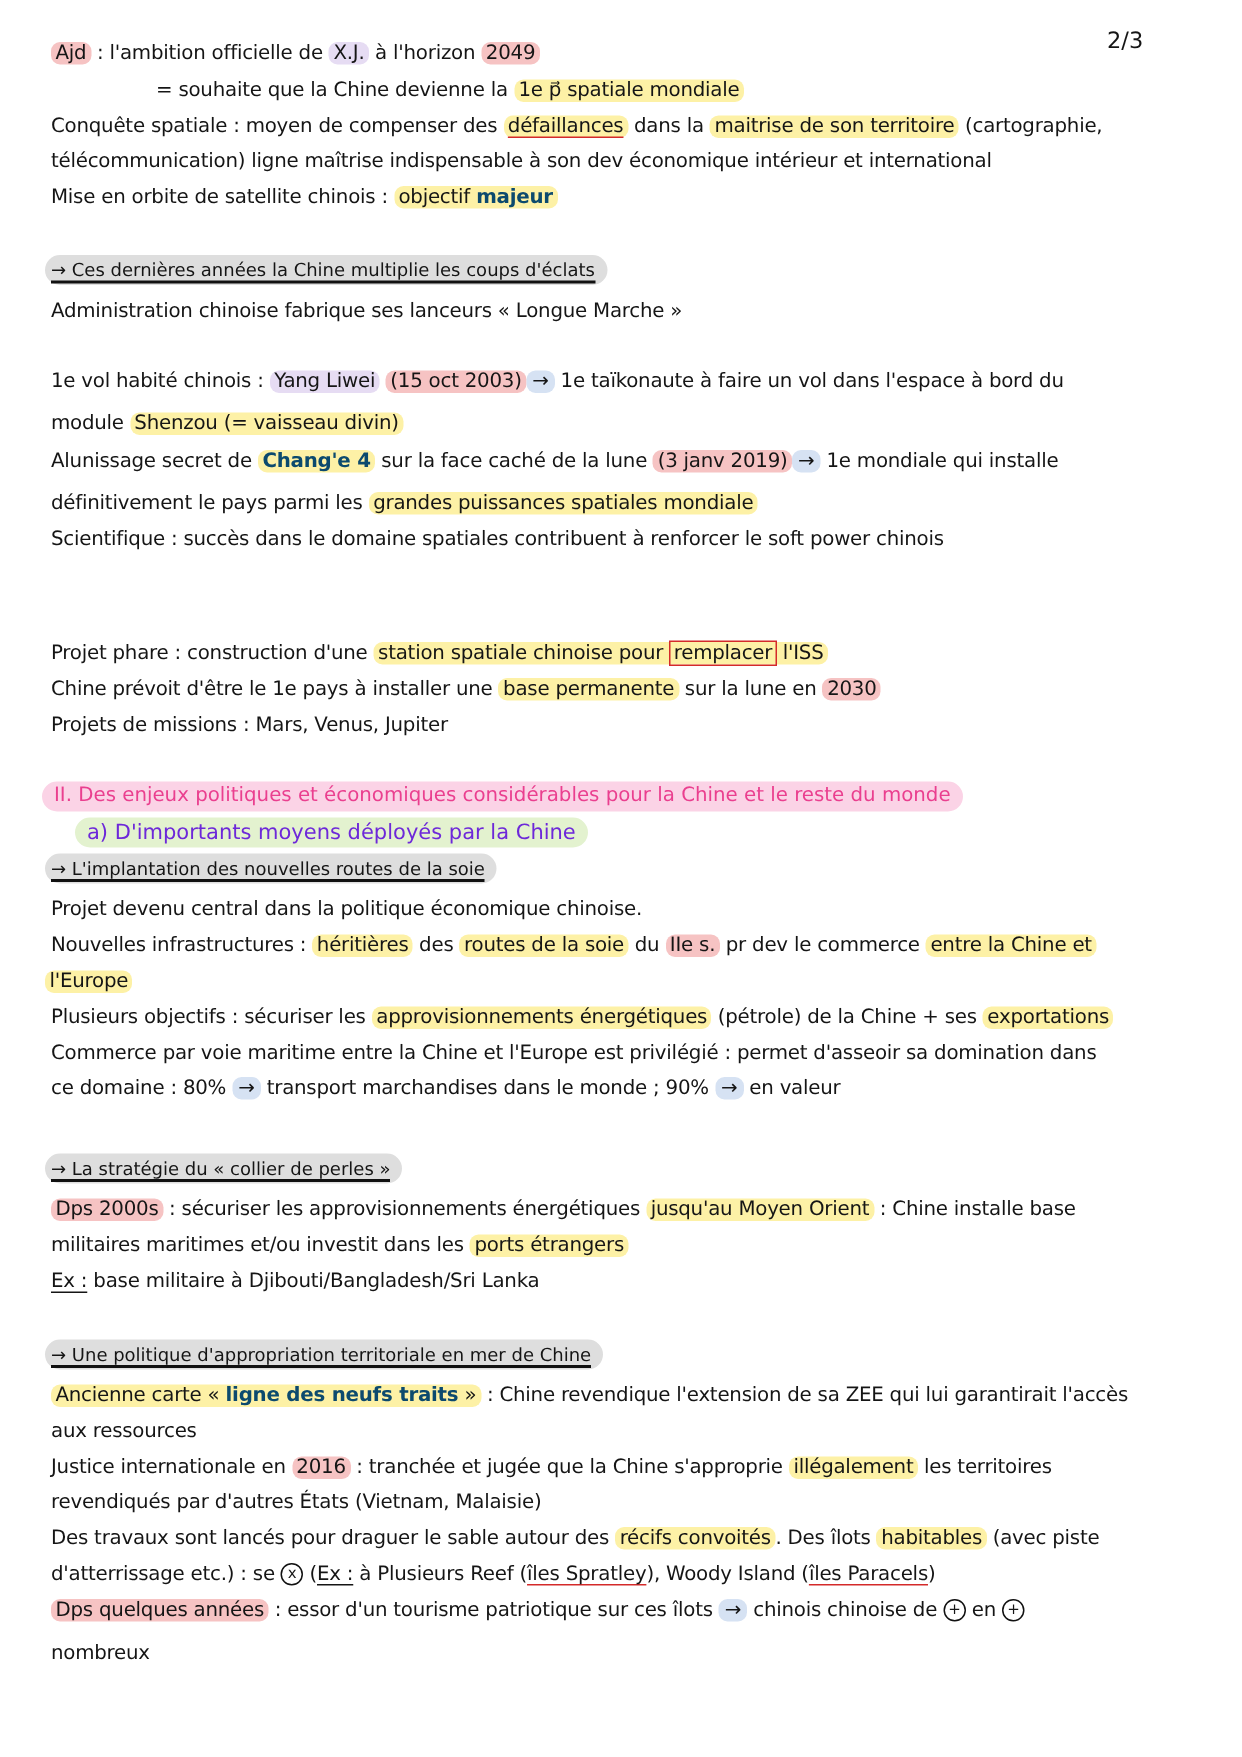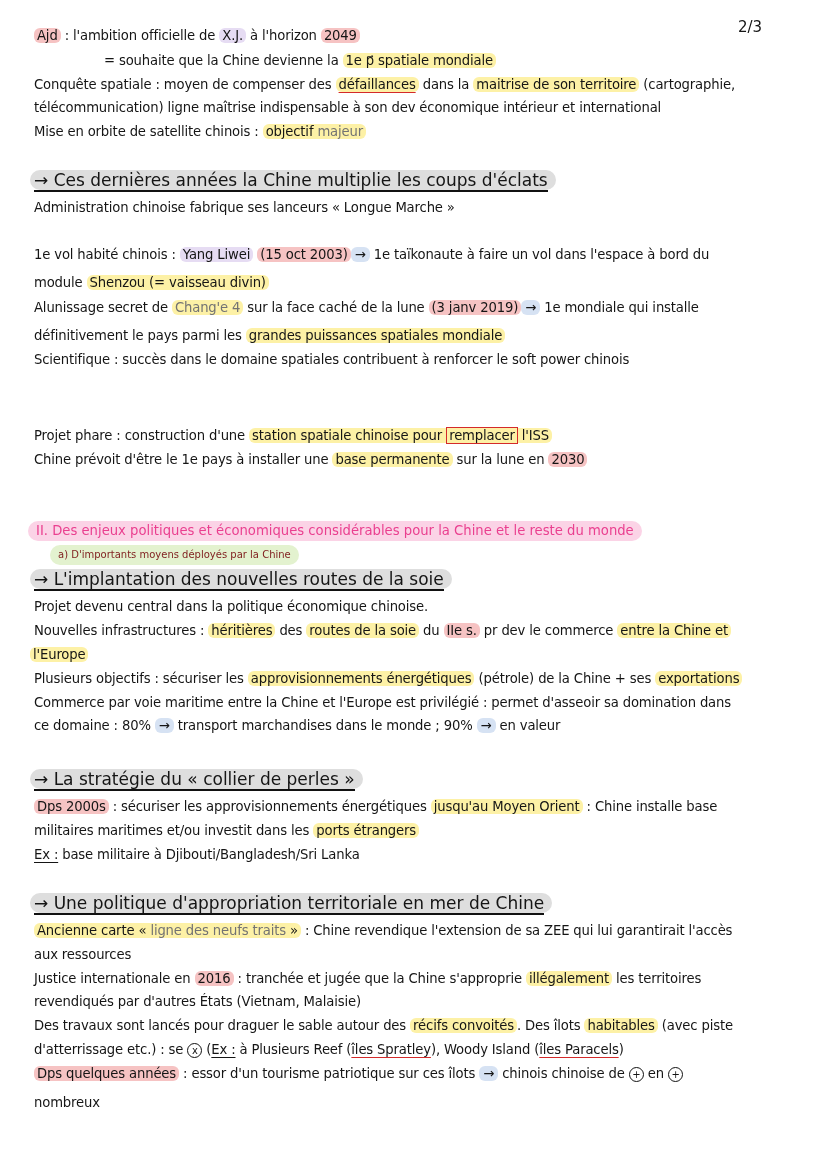--- a/index.html
+++ b/index.html
@@ -10,35 +10,35 @@
   .page { position: absolute; left: 0; top: 0; width: 828px; height: 1171px; }
   .pageno { position: absolute; left: 738px; top: 18px; font-size: 15px; }
   .line {
     position: absolute; left: 34px; font-size: 13.2px; line-height: 20px;
     white-space: nowrap; letter-spacing: -0.15px;
   }
   .hl-y { background: #fdf1a6; border-radius: 6px; padding: 0 3px; }
   .hl-r { background: #f6c3c3; border-radius: 6px; padding: 0 3px; }
   .hl-p { background: #e6dcf3; border-radius: 6px; padding: 0 3px; }
   .hl-b { background: #d6e2f3; border-radius: 6px; padding: 0 4px; }
-  .red { color: #737373; }
+  .red { color: #0c4a6e; font-weight: bold; }
   .ul-red { text-decoration: underline; text-decoration-color: #d42a2a; text-underline-offset: 3px; }
   .ul { text-decoration: underline; text-underline-offset: 3px; }
   .boxed { border: 1.5px solid #d42a2a; padding: 0 2px; }
   .heading {
-    position: absolute; left: 30px; font-size: 17px; line-height: 20px;
+    position: absolute; left: 30px; font-size: 12px; line-height: 20px;
     white-space: nowrap; background: #dedede; border-radius: 10px; padding: 0 8px 0 4px;
   }
   .heading span.t { border-bottom: 2px solid #111; }
   .pink-title {
     position: absolute; left: 28px; font-size: 13.2px; line-height: 20px; color: #ea3f8f;
     background: #fbd3e6; border-radius: 10px; padding: 0 8px; white-space: nowrap;
   }
   .green-title {
-    position: absolute; left: 50px; font-size: 10px; line-height: 20px; color: #7f1d1d;
+    position: absolute; left: 50px; font-size: 14px; line-height: 20px; color: #6d28d9;
     background: #e3f2cf; border-radius: 10px; padding: 0 8px; white-space: nowrap;
   }
   .circ {
     display: inline-block; width: 13px; height: 13px; border: 1.3px solid #111; border-radius: 50%;
     font-size: 10px; line-height: 13px; text-align: center; vertical-align: middle;
   }
 </style>
 </head>
 <body>
 
@@ -74,20 +74,21 @@
     <span>définitivement le pays parmi les </span><span class="hl-y">grandes puissances spatiales mondiale</span>
   </div>
   <div class="line" style="top:350px">Scientifique : succès dans le domaine spatiales contribuent à renforcer le soft power chinois</div>
 
   <div class="line" style="top:426px">
     <span>Projet phare : construction d'une </span><span class="hl-y"><span>station spatiale chinoise pour </span><span class="boxed">remplacer</span><span> l'ISS</span></span>
   </div>
   <div class="line" style="top:450px">
     <span>Chine prévoit d'être le 1e pays à installer une </span><span class="hl-y">base permanente</span><span> sur la lune en </span><span class="hl-r">2030</span>
   </div>
+  <div class="line" style="top:474px">Projets de missions : Mars, Venus, Jupiter</div>
 
   <div class="pink-title" style="top:521px">II. Des enjeux politiques et économiques considérables pour la Chine et le reste du monde</div>
   <div class="green-title" style="top:545px">a) D'importants moyens déployés par la Chine</div>
 
   <div class="heading" style="top:569px"><span class="t">→ L'implantation des nouvelles routes de la soie</span></div>
   <div class="line" style="top:597px">Projet devenu central dans la politique économique chinoise.</div>
   <div class="line" style="top:621px">
     <span>Nouvelles infrastructures : </span><span class="hl-y">héritières</span><span> des </span><span class="hl-y">routes de la soie</span><span> du </span><span class="hl-r">IIe s.</span><span> pr dev le commerce </span><span class="hl-y">entre la Chine et</span>
   </div>
   <div class="line" style="top:645px; left:30px">

